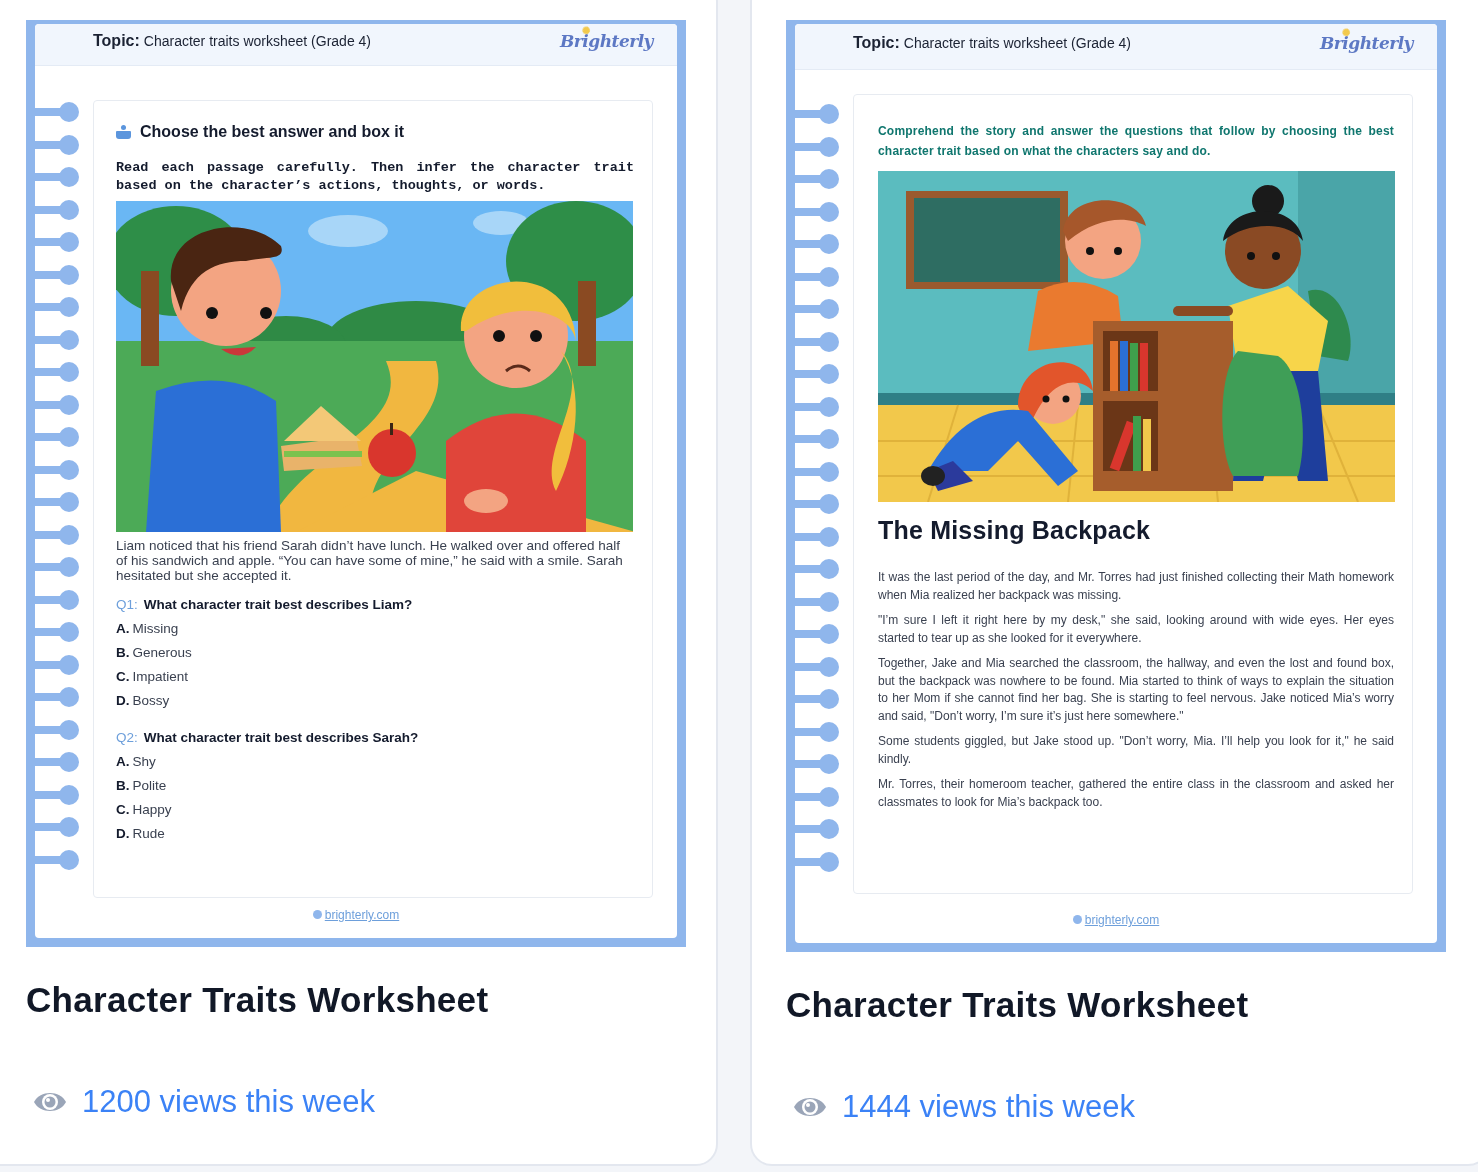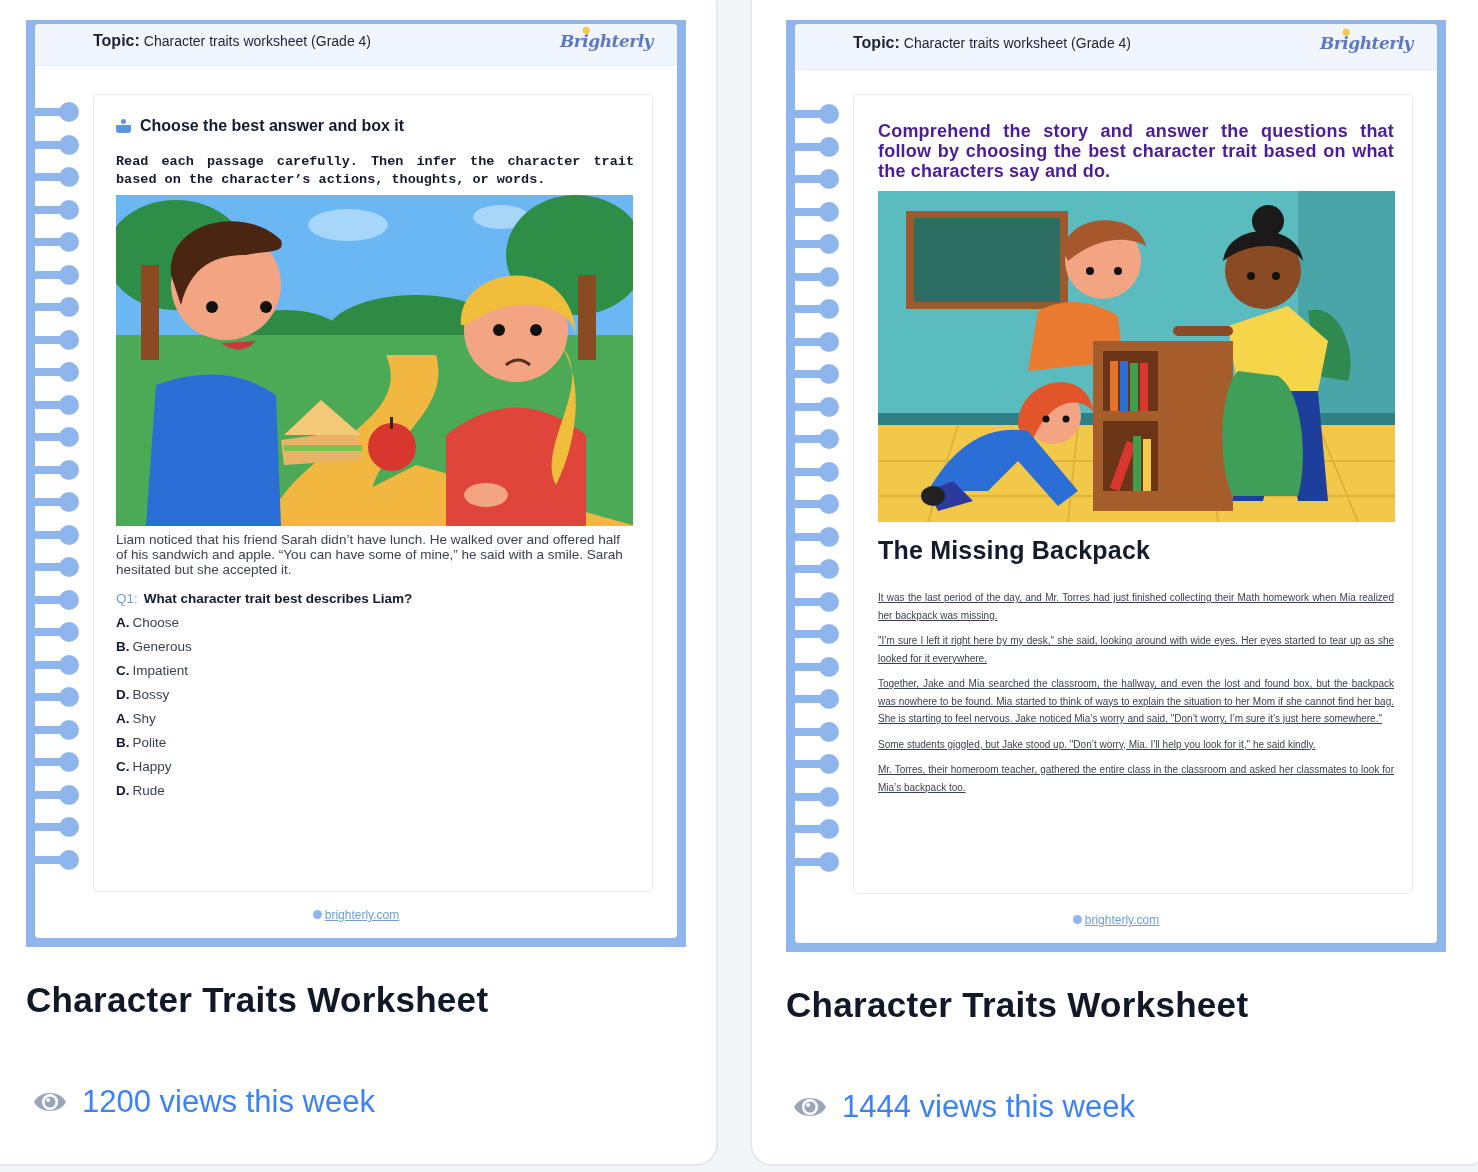--- a/index.html
+++ b/index.html
@@ -35,43 +35,43 @@
   .logo .sun { position: absolute; left: 22px; top: -6px; color: #f2c94c; font-size: 10px; font-style: normal; }
 
   .spiral { position: absolute; left: 0; top: 78px; width: 60px; }
   .ring { position: absolute; left: 0; width: 50px; height: 20px; }
   .ring .bar { position: absolute; left: 0; top: 6px; width: 30px; height: 8px; background: #8fb6ec; }
   .ring .dot { position: absolute; left: 24px; top: 0; width: 20px; height: 20px; border-radius: 50%; background: #8fb6ec; }
 
   .content-box {
     position: absolute; left: 58px; right: 24px; border: 1px solid #e7ebf1; border-radius: 4px; background: #fff;
   }
-  .card-left .content-box { top: 70px; height: 798px; padding: 22px 18px 0 22px; }
+  .card-left .content-box { top: 76px; height: 798px; padding: 22px 18px 0 22px; }
   .card-right .content-box { top: 70px; height: 800px; padding: 26px 18px 0 24px; }
 
   .instr-title { font-size: 16px; font-weight: 700; display: flex; align-items: center; gap: 8px; color: #141b2d; }
   .book-icon { width: 16px; height: 14px; position: relative; display: inline-block; }
   .book-icon::before { content: ""; position: absolute; left: 5px; top: 0; width: 5px; height: 5px; border-radius: 50%; background: #5b95dd; }
   .book-icon::after { content: ""; position: absolute; left: 0; top: 6px; width: 15px; height: 8px; background: #5b95dd; border-radius: 1px 1px 3px 3px; }
 
   .instr-text { font-size: 13.5px; font-weight: 700; line-height: 18px; margin-top: 18px; text-align: justify; color: #141b2d; font-family: Liberation Mono, monospace; }
-  .instr-text-big { font-size: 18px; font-weight: 700; line-height: 20px; text-align: justify; color: #4c1d95; letter-spacing: 0.2px; }
+  .instr-text-big { font-size: 12px; font-weight: 700; line-height: 20px; text-align: justify; color: #0f766e; letter-spacing: 0.2px; }
 
   .illus { margin-top: 6px; width: 517px; height: 331px; position: relative; overflow: hidden; }
   .card-right .illus { margin-top: 10px; width: 517px; height: 331px; }
 
   .passage { font-size: 13.5px; line-height: 15px; color: #3a4150; margin-top: 6px; }
   .q { margin-top: 14px; font-size: 13.5px; font-weight: 700; color: #141b2d; }
   .q .qn { color: #6d9fdb; font-weight: 400; margin-right: 6px; }
   .opt { font-size: 13.5px; color: #3a4150; margin-top: 9px; }
   .opt b { color: #141b2d; margin-right: 3px; }
   .q2 { margin-top: 22px; }
 
   .story-title { font-size: 25px; font-weight: 700; color: #141b2d; margin-top: 14px; letter-spacing: 0.2px; }
-  .story p { font-size: 10px; line-height: 17.5px; color: #3a4150; margin-top: 8px; text-align: justify; text-decoration: underline; }
+  .story p { font-size: 12px; line-height: 17.5px; color: #3a4150; margin-top: 8px; text-align: justify; }
   .story p:first-child { margin-top: 24px; }
 
   .footer-link { position: absolute; left: 0; right: 0; text-align: center; font-size: 12px; color: #6d9fdb; }
   .card-left .footer-link { top: 884px; }
   .card-right .footer-link { top: 889px; }
   .footer-link span.txt { text-decoration: underline; }
   .globe-icon { display: inline-block; width: 9px; height: 9px; border-radius: 50%; background: #8fb6ec; margin-right: 3px; vertical-align: 0px; position: relative; }
 
   .card-title { position: absolute; font-size: 35px; font-weight: 700; color: #111827; letter-spacing: 0.3px; }
   .card-left .card-title { left: 44px; top: 998px; }
@@ -231,25 +231,26 @@
             <circle cx="383" cy="135" r="6" fill="#111"></circle>
             <circle cx="420" cy="135" r="6" fill="#111"></circle>
             <path d="M390 170 Q 402 160 414 170" stroke="#5a2a1a" stroke-width="3" fill="none"></path>
             <ellipse cx="370" cy="300" rx="22" ry="12" fill="#f3a482"></ellipse>
           </svg>
         </div>
 
         <div class="passage">Liam noticed that his friend Sarah didn’t have lunch. He walked over and offered half of his sandwich and apple. “You can have some of mine,” he said with a smile. Sarah hesitated but she accepted it.</div>
 
         <div class="q"><span class="qn">Q1:</span><span>What character trait best describes Liam?</span></div>
-        <div class="opt"><b>A.</b><span>Choose</span></div>
+        <div class="opt"><b>A.</b><span>Missing</span></div>
         <div class="opt"><b>B.</b><span>Generous</span></div>
         <div class="opt"><b>C.</b><span>Impatient</span></div>
         <div class="opt"><b>D.</b><span>Bossy</span></div>
 
+        <div class="q q2"><span class="qn">Q2:</span><span>What character trait best describes Sarah?</span></div>
         <div class="opt"><b>A.</b><span>Shy</span></div>
         <div class="opt"><b>B.</b><span>Polite</span></div>
         <div class="opt"><b>C.</b><span>Happy</span></div>
         <div class="opt"><b>D.</b><span>Rude</span></div>
       </div>
 
       <div class="footer-link"><span class="globe-icon"></span><span class="txt">brighterly.com</span></div>
     </div>
   </div>
 

